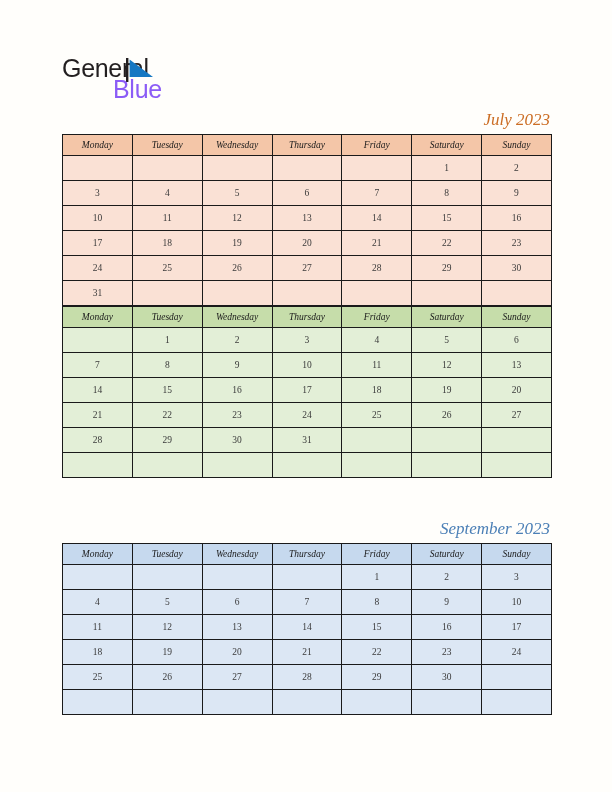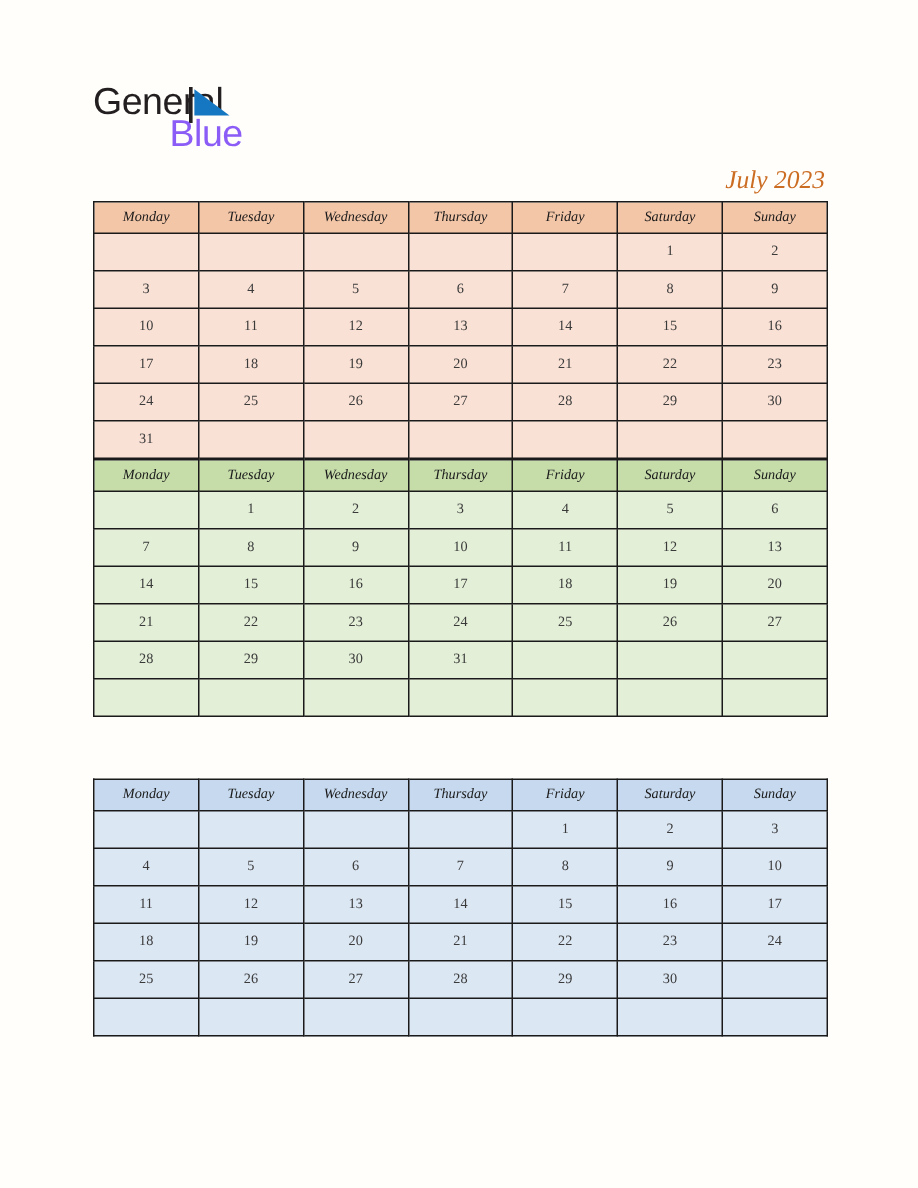--- a/index.html
+++ b/index.html
@@ -286,20 +286,21 @@
         <td></td>
         <td></td>
         <td></td>
         <td></td>
       </tr>
     </tbody>
   </table>
 </div>
 
 <div class="month-block" id="block-2">
+  <div class="month-title">September 2023</div>
   <table class="cal">
     <colgroup>
         <col>
         <col>
         <col>
         <col>
         <col>
         <col>
         <col>
       </colgroup>

